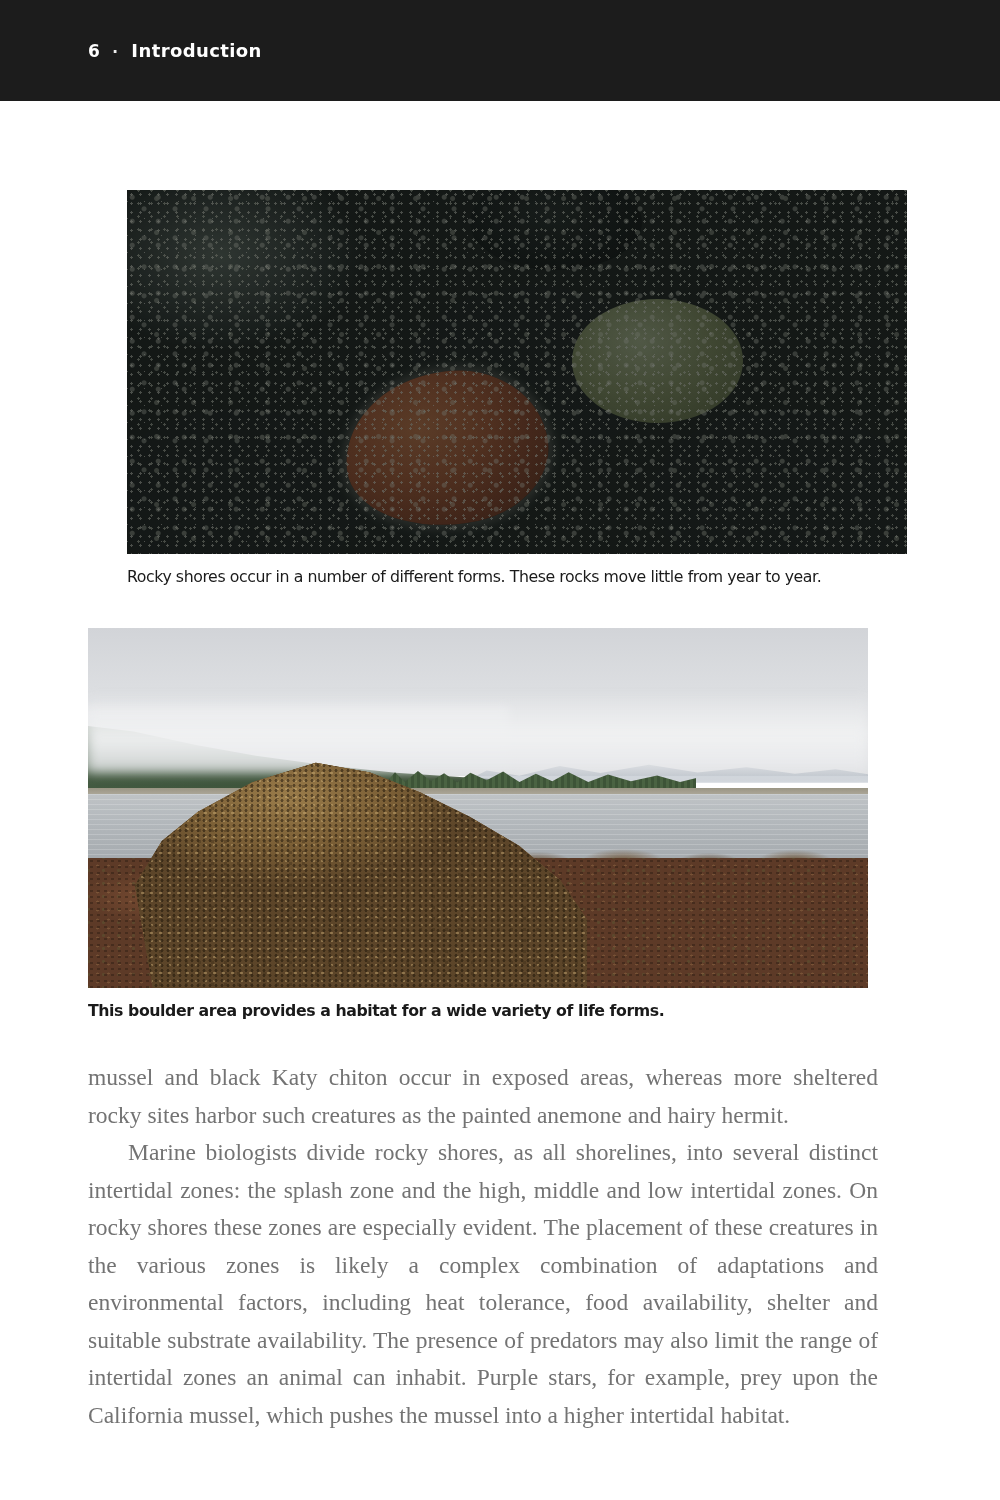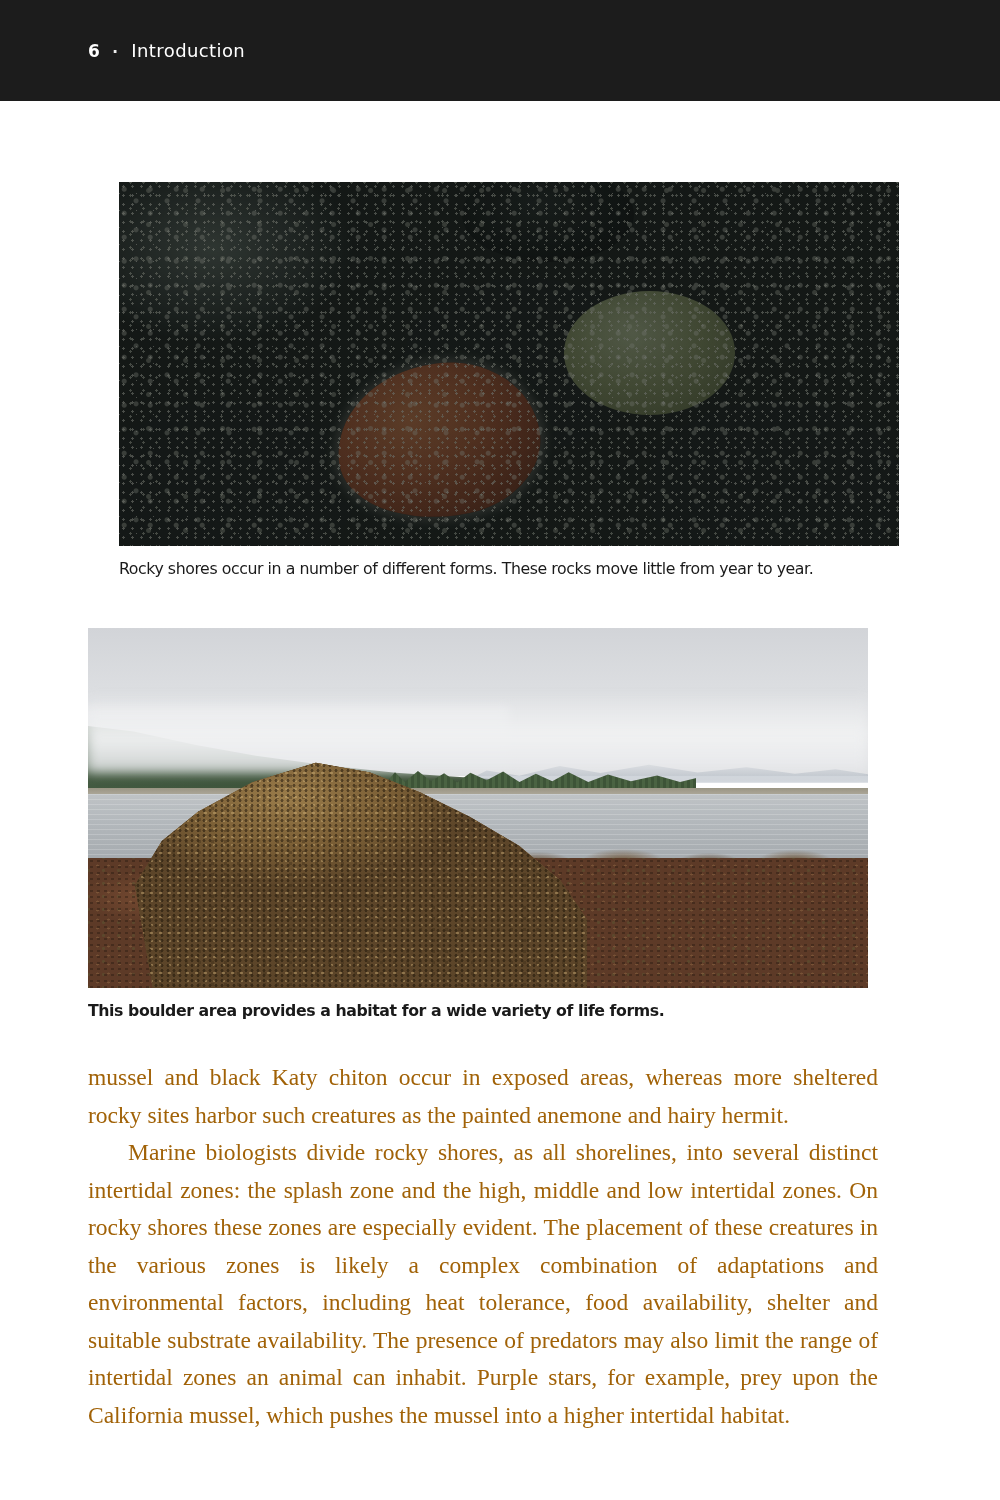--- a/index.html
+++ b/index.html
@@ -38,21 +38,21 @@
     font-weight: 700;
   }
   .header-sep {
     font-size: 15px;
     font-weight: 700;
     margin: 0 13px 0 12px;
     opacity: .92;
   }
   .header-title {
     font-size: 18px;
-    font-weight: 400;
+    font-weight: 700;
   }
 
   
   .figure {
     position: absolute;
     left: 88px;
   }
   .figure-one  { top: 182px; }
   .figure-two  { top: 628px; font-weight: bold; }
 
@@ -280,42 +280,42 @@
     background-position: 0 0, 3px 2px, 6px 5px;
     clip-path: polygon(4% 100%, 0% 58%, 6% 40%, 14% 28%, 26% 16%, 40% 8%, 52% 12%, 63% 20%, 74% 30%, 85% 42%, 94% 56%, 100% 72%, 100% 100%);
   }
 
   
   .body-text {
     position: absolute;
     left: 88px;
     top: 1059px;
     width: 790px;
-    color: #a16207;
+    color: #737373;
     font-family: "Liberation Serif", serif;
     font-size: 23.5px;
     line-height: 37.5px;
     text-align: justify;
     text-justify: inter-word;
   }
   .body-text p { margin: 0; }
   .body-text p.indented { text-indent: 40px; }
 </style>
 </head>
 <body>
 
 <div class="page-header">
   <div class="header-inner">
     <span class="header-folio">6</span>
     <span class="header-sep">·</span>
     <span class="header-title">Introduction</span>
   </div>
 </div>
 
-<figure class="figure figure-one" style="margin:0;padding-left:31px;">
+<figure class="figure figure-one" style="margin:8px;padding-left:31px;">
   <div class="photo photo-rocks">
     <div class="rocks-bg"></div>
     <div class="rock-dark-top"></div>
     <div class="rock-green-tr"></div>
     <div class="rock-rust"></div>
     <div class="barnacles"></div>
     <div class="barnacles-dense"></div>
     <div class="rock-seams"></div>
   </div>
   <figcaption class="caption">Rocky shores occur in a number of different forms. These rocks move little from year to year.</figcaption>

